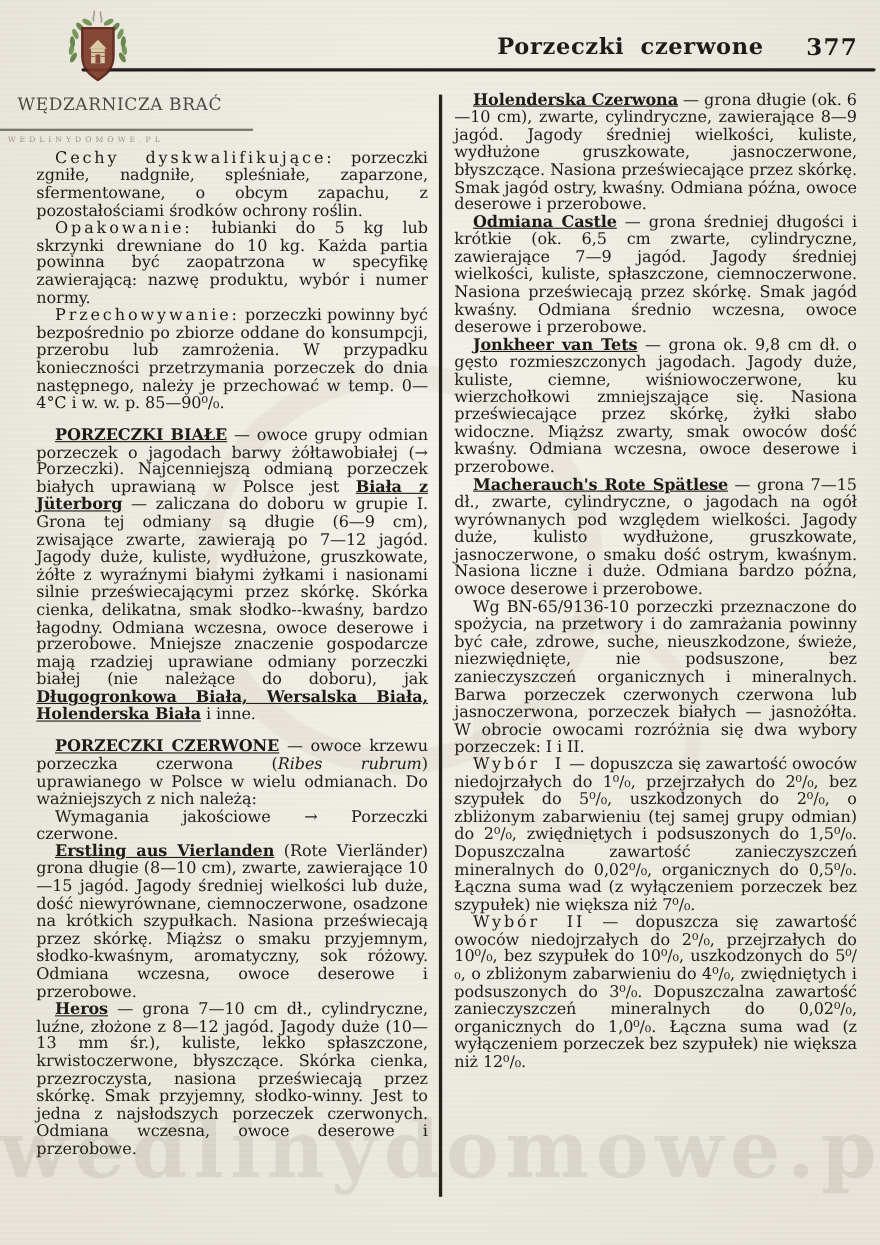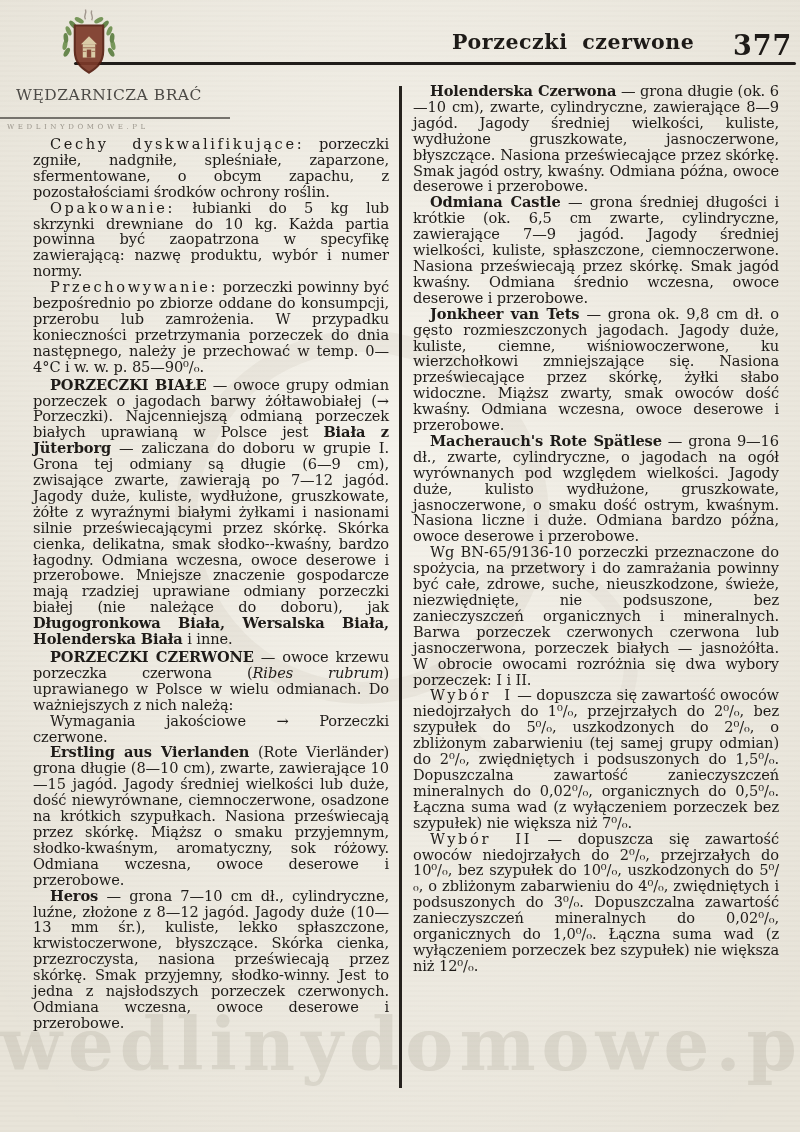--- a/index.html
+++ b/index.html
@@ -14,21 +14,21 @@
     font-family:"DejaVu Serif", serif;
     color:#1e1b18;
   }
   
   .page-title{
     position:absolute;top:30px;left:452px;
     font-size:20.5px;font-weight:bold;letter-spacing:0.6px;word-spacing:7px;
   }
   .page-number{
     position:absolute;top:30px;left:733px;
-    font-size:27px;font-weight:bold;letter-spacing:1px;
+    font-size:21px;font-weight:bold;letter-spacing:1px;
   }
   .header-rule{
     position:absolute;top:62px;left:74px;width:722px;height:3px;
     background:#201d1a;border-radius:2px;
   }
   
   .brand{position:absolute;top:4px;left:0;width:240px;z-index:1;}
   .brand-emblem{position:absolute;top:2px;left:52px;width:74px;height:80px;opacity:.92;}
   .brand-title{
     position:absolute;top:82px;left:16px;width:220px;
@@ -60,22 +60,22 @@
   }
   .col{position:absolute;z-index:2;}
   .col-left{top:136px;left:33px;width:356px;}
   .col-right{top:83px;left:413px;width:366px;}
   .para{
     margin:0;
     font-size:14.6px;line-height:15.9px;
     text-align:justify;text-indent:17px;
     letter-spacing:-0.1px;
   }
-  .para.gap{margin-top:2px;}
-  .b{font-weight:bold;}
+  .para.gap{margin-top:13px;}
+  .b{font-weight:bold;text-decoration:underline;}
   .i{font-style:italic;}
   .sp{letter-spacing:2.6px;word-spacing:6px;}
 </style>
 </head>
 <body>
 
 <div class="page">
 
   <div class="ghost-circle"></div>
   <div class="ghost-circle2"></div>
@@ -127,19 +127,19 @@
       <p class="para gap"><span class="b">PORZECZKI BIAŁE</span><span> — owoce grupy odmian porzeczek o jagodach barwy żółtawobiałej (→ Porzeczki). Najcenniejszą odmianą porzeczek białych uprawianą w Polsce jest </span><span class="b">Biała z Jüterborg</span><span> — zaliczana do doboru w grupie I. Grona tej odmiany są długie (6—9 cm), zwisające zwarte, zawierają po 7—12 jagód. Jagody duże, kuliste, wydłużone, gruszkowate, żółte z wyraźnymi białymi żyłkami i nasionami silnie przeświecającymi przez skórkę. Skórka cienka, delikatna, smak słodko--kwaśny, bardzo łagodny. Odmiana wczesna, owoce deserowe i przerobowe. Mniejsze znaczenie gospodarcze mają rzadziej uprawiane odmiany porzeczki białej (nie należące do doboru), jak </span><span class="b">Długogronkowa Biała, Wersalska Biała, Holenderska Biała</span><span> i inne.</span></p>
       <p class="para gap"><span class="b">PORZECZKI CZERWONE</span><span> — owoce krzewu porzeczka czerwona (</span><span class="i">Ribes rubrum</span><span>) uprawianego w Polsce w wielu odmianach. Do ważniejszych z nich należą:</span></p>
       <p class="para"><span>Wymagania jakościowe → Porzeczki czerwone.</span></p>
       <p class="para"><span class="b">Erstling aus Vierlanden</span><span> (Rote Vierländer) grona długie (8—10 cm), zwarte, zawierające 10—15 jagód. Jagody średniej wielkości lub duże, dość niewyrównane, ciemnoczerwone, osadzone na krótkich szypułkach. Nasiona przeświecają przez skórkę. Miąższ o smaku przyjemnym, słodko-kwaśnym, aromatyczny, sok różowy. Odmiana wczesna, owoce deserowe i przerobowe.</span></p>
       <p class="para"><span class="b">Heros</span><span> — grona 7—10 cm dł., cylindryczne, luźne, złożone z 8—12 jagód. Jagody duże (10—13 mm śr.), kuliste, lekko spłaszczone, krwistoczerwone, błyszczące. Skórka cienka, przezroczysta, nasiona przeświecają przez skórkę. Smak przyjemny, słodko-winny. Jest to jedna z najsłodszych porzeczek czerwonych. Odmiana wczesna, owoce deserowe i przerobowe.</span></p>
     </div>
   <div class="col col-right">
       <p class="para"><span class="b">Holenderska Czerwona</span><span> — grona długie (ok. 6—10 cm), zwarte, cylindryczne, zawierające 8—9 jagód. Jagody średniej wielkości, kuliste, wydłużone gruszkowate, jasnoczerwone, błyszczące. Nasiona przeświecające przez skórkę. Smak jagód ostry, kwaśny. Odmiana późna, owoce deserowe i przerobowe.</span></p>
       <p class="para"><span class="b">Odmiana Castle</span><span> — grona średniej długości i krótkie (ok. 6,5 cm zwarte, cylindryczne, zawierające 7—9 jagód. Jagody średniej wielkości, kuliste, spłaszczone, ciemnoczerwone. Nasiona przeświecają przez skórkę. Smak jagód kwaśny. Odmiana średnio wczesna, owoce deserowe i przerobowe.</span></p>
       <p class="para"><span class="b">Jonkheer van Tets</span><span> — grona ok. 9,8 cm dł. o gęsto rozmieszczonych jagodach. Jagody duże, kuliste, ciemne, wiśniowoczerwone, ku wierzchołkowi zmniejszające się. Nasiona przeświecające przez skórkę, żyłki słabo widoczne. Miąższ zwarty, smak owoców dość kwaśny. Odmiana wczesna, owoce deserowe i przerobowe.</span></p>
-      <p class="para"><span class="b">Macherauch's Rote Spätlese</span><span> — grona 9—16 dł., zwarte, cylindryczne, o jagodach na ogół wyrównanych pod względem wielkości. Jagody duże, kulisto wydłużone, gruszkowate, jasnoczerwone, o smaku dość ostrym, kwaśnym. Nasiona liczne i duże. Odmiana bardzo późna, owoce deserowe i przerobowe.</span></p>
+      <p class="para"><span class="b">Macherauch's Rote Spätlese</span><span> — grona 7—15 dł., zwarte, cylindryczne, o jagodach na ogół wyrównanych pod względem wielkości. Jagody duże, kulisto wydłużone, gruszkowate, jasnoczerwone, o smaku dość ostrym, kwaśnym. Nasiona liczne i duże. Odmiana bardzo późna, owoce deserowe i przerobowe.</span></p>
       <p class="para"><span>Wg BN-65/9136-10 porzeczki przeznaczone do spożycia, na przetwory i do zamrażania powinny być całe, zdrowe, suche, nieuszkodzone, świeże, niezwiędnięte, nie podsuszone, bez zanieczyszczeń organicznych i mineralnych. Barwa porzeczek czerwonych czerwona lub jasnoczerwona, porzeczek białych — jasnożółta. W obrocie owocami rozróżnia się dwa wybory porzeczek: I i II.</span></p>
       <p class="para"><span class="sp">Wybór I</span><span> — dopuszcza się zawartość owoców niedojrzałych do 1⁰/₀, przejrzałych do 2⁰/₀, bez szypułek do 5⁰/₀, uszkodzonych do 2⁰/₀, o zbliżonym zabarwieniu (tej samej grupy odmian) do 2⁰/₀, zwiędniętych i podsuszonych do 1,5⁰/₀. Dopuszczalna zawartość zanieczyszczeń mineralnych do 0,02⁰/₀, organicznych do 0,5⁰/₀. Łączna suma wad (z wyłączeniem porzeczek bez szypułek) nie większa niż 7⁰/₀.</span></p>
       <p class="para"><span class="sp">Wybór II</span><span> — dopuszcza się zawartość owoców niedojrzałych do 2⁰/₀, przejrzałych do 10⁰/₀, bez szypułek do 10⁰/₀, uszkodzonych do 5⁰/₀, o zbliżonym zabarwieniu do 4⁰/₀, zwiędniętych i podsuszonych do 3⁰/₀. Dopuszczalna zawartość zanieczyszczeń mineralnych do 0,02⁰/₀, organicznych do 1,0⁰/₀. Łączna suma wad (z wyłączeniem porzeczek bez szypułek) nie większa niż 12⁰/₀.</span></p>
     </div>
 
 </div>
 
 </body></html>

